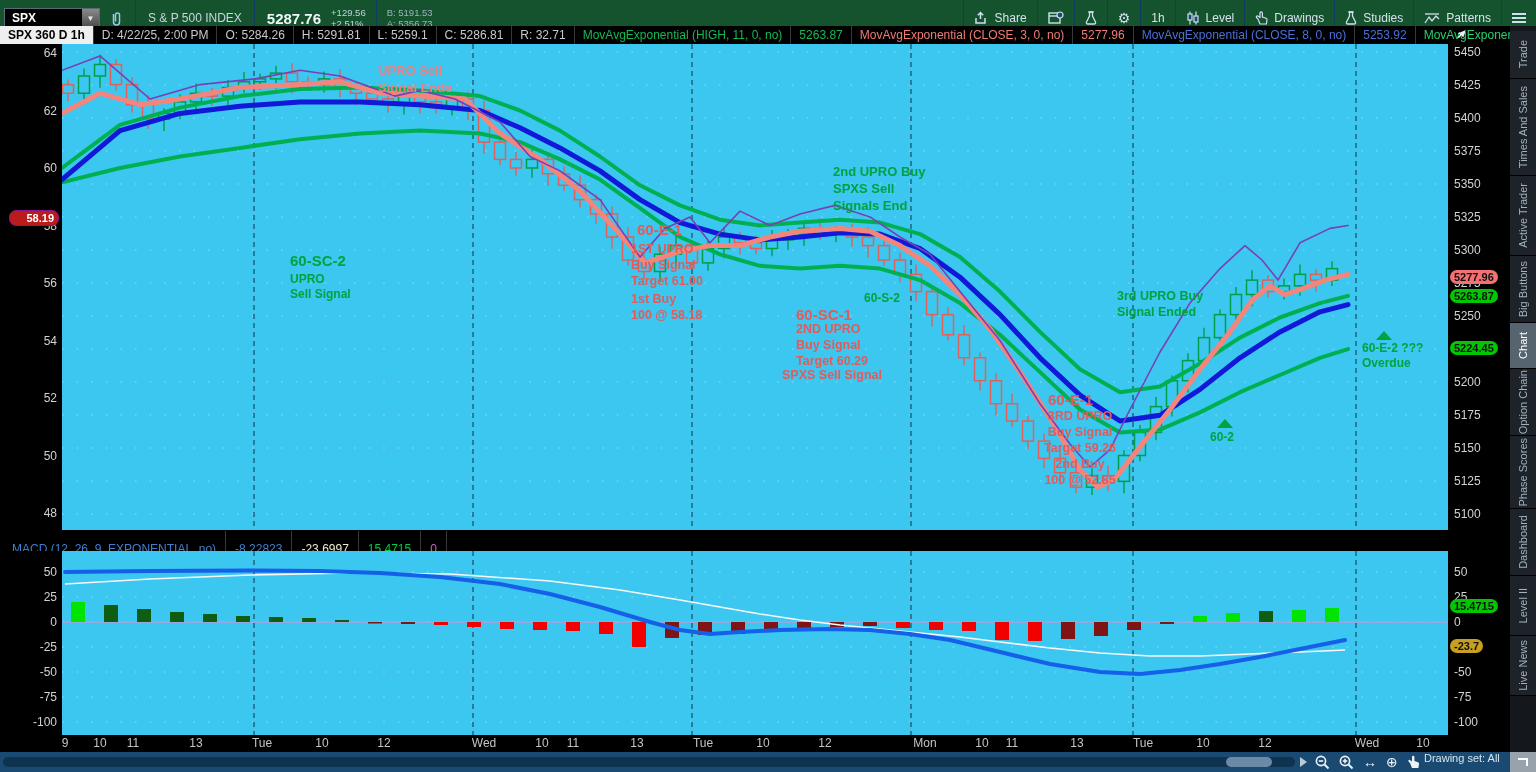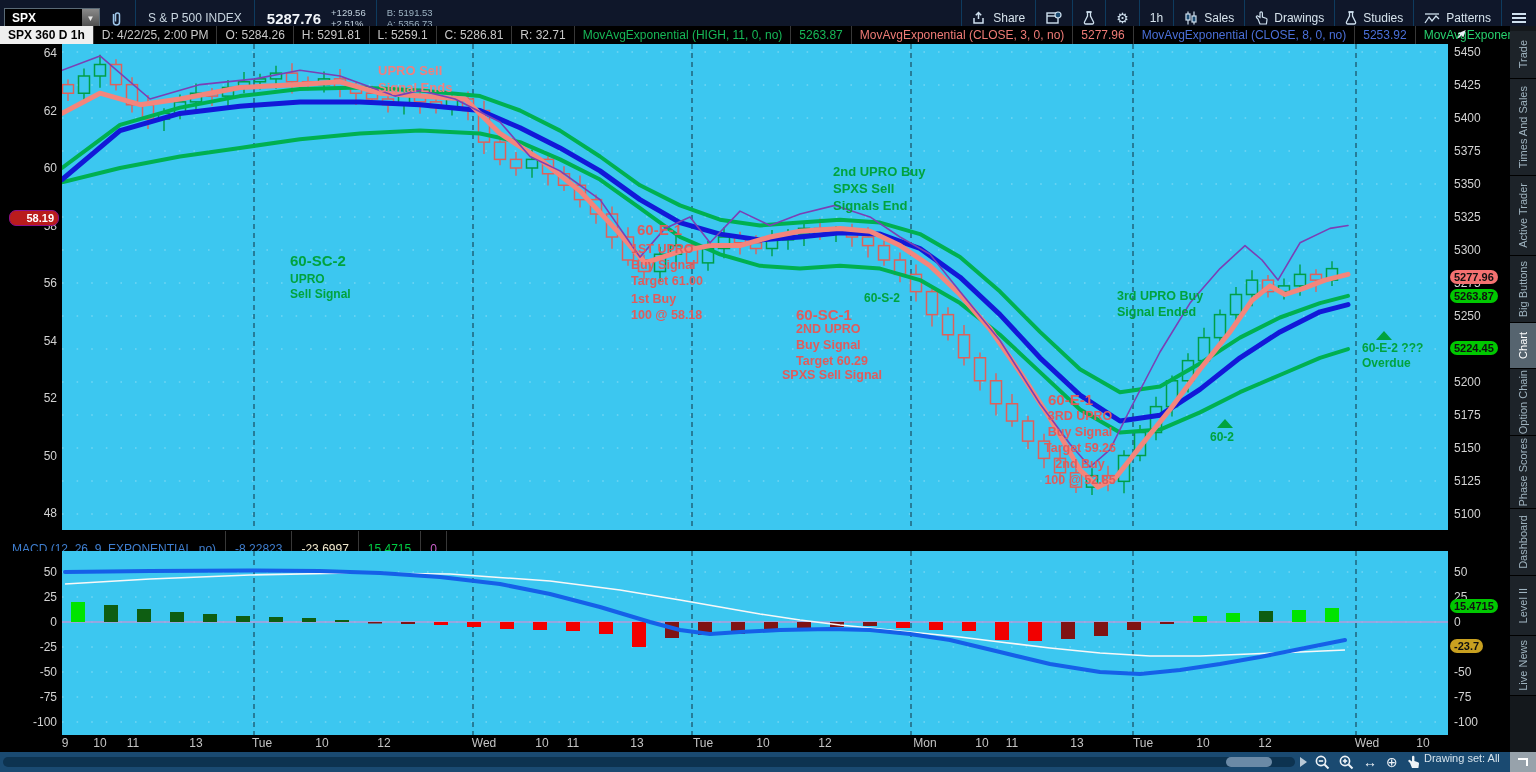--- a/index.html
+++ b/index.html
@@ -1,20 +1,20 @@
 <!DOCTYPE html>
 <html><head>
 <meta charset="utf-8">
 <style>
   html,body{margin:0;padding:0;background:#000;}
   *{box-sizing:border-box;}
   .app{position:relative;width:1536px;height:772px;background:#000;overflow:hidden;
        font-family:"Liberation Sans","DejaVu Sans",sans-serif;-webkit-font-smoothing:antialiased;}
   
-  .topbar{position:absolute;left:0;top:0;width:1536px;height:36px;background:#0f172a;
+  .topbar{position:absolute;left:0;top:0;width:1536px;height:36px;background:#14532d;
           display:flex;align-items:center;color:#d6e3ec;font-size:12px;}
   .tb-left{display:flex;align-items:center;height:100%;}
   .sym-box{margin-left:4px;width:96px;height:20px;background:#000;border:1px solid #5a6a76;
            display:flex;align-items:center;position:relative;}
   .sym-box .sym{flex:1;padding-left:7px;color:#fff;font-weight:bold;}
   .sym-caret{width:17px;height:18px;background:linear-gradient(#8a8a8a,#4c4c4c);
              display:flex;align-items:center;justify-content:center;color:#e8e8e8;font-size:8px;}
   .tb-sep{width:1px;height:100%;background:#0e3b5e;margin:0 2px;}
   .tb-item{padding:0 10px;display:flex;align-items:center;gap:6px;height:100%;position:relative;}
   .tb-desc{color:#c9d6e0;}
@@ -136,21 +136,21 @@
         <span>1h</span>
         <span class="corner"></span>
       </div>
       <div class="tb-btn">
         <svg width="14" height="14" viewBox="0 0 14 14">
           <line x1="4" y1="0.5" x2="4" y2="13.5" stroke="#cfe0ee" stroke-width="1.2"></line>
           <rect x="2" y="3" width="4" height="6" fill="#1a4a71" stroke="#cfe0ee" stroke-width="1.2"></rect>
           <line x1="10" y1="0.5" x2="10" y2="13.5" stroke="#cfe0ee" stroke-width="1.2"></line>
           <rect x="8" y="5" width="4" height="6" fill="#1a4a71" stroke="#cfe0ee" stroke-width="1.2"></rect>
         </svg>
-        <span>Sales</span>
+        <span>Level</span>
         <span class="corner"></span>
       </div>
       <div class="tb-btn">
         <svg width="13" height="14" viewBox="0 0 13 14">
           <path d="M5 13 L3 8 L1.5 6.5 a1 1 0 0 1 1.4-1.4 L5 6.5 V2 a1.2 1.2 0 0 1 2.4 0 v4 l3.6 1.2 a1.5 1.5 0 0 1 1 1.6 l-0.6 4.2 Z" fill="none" stroke="#cfe0ee" stroke-width="1.2"></path>
         </svg>
         <span>Drawings</span>
         <span class="corner"></span>
       </div>
       <div class="tb-btn">

